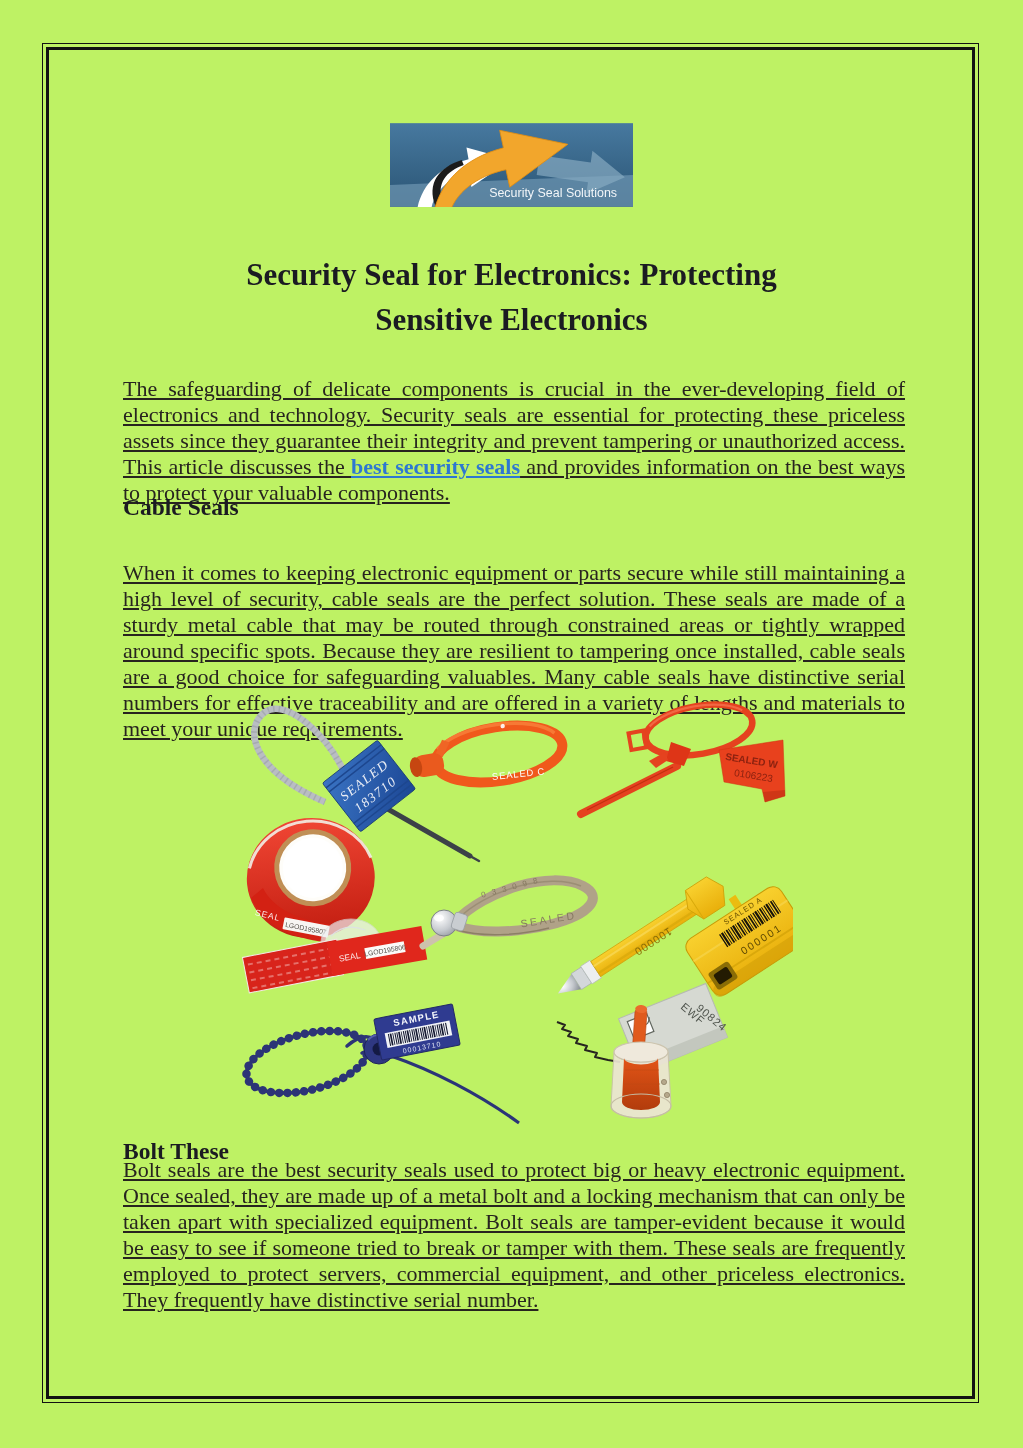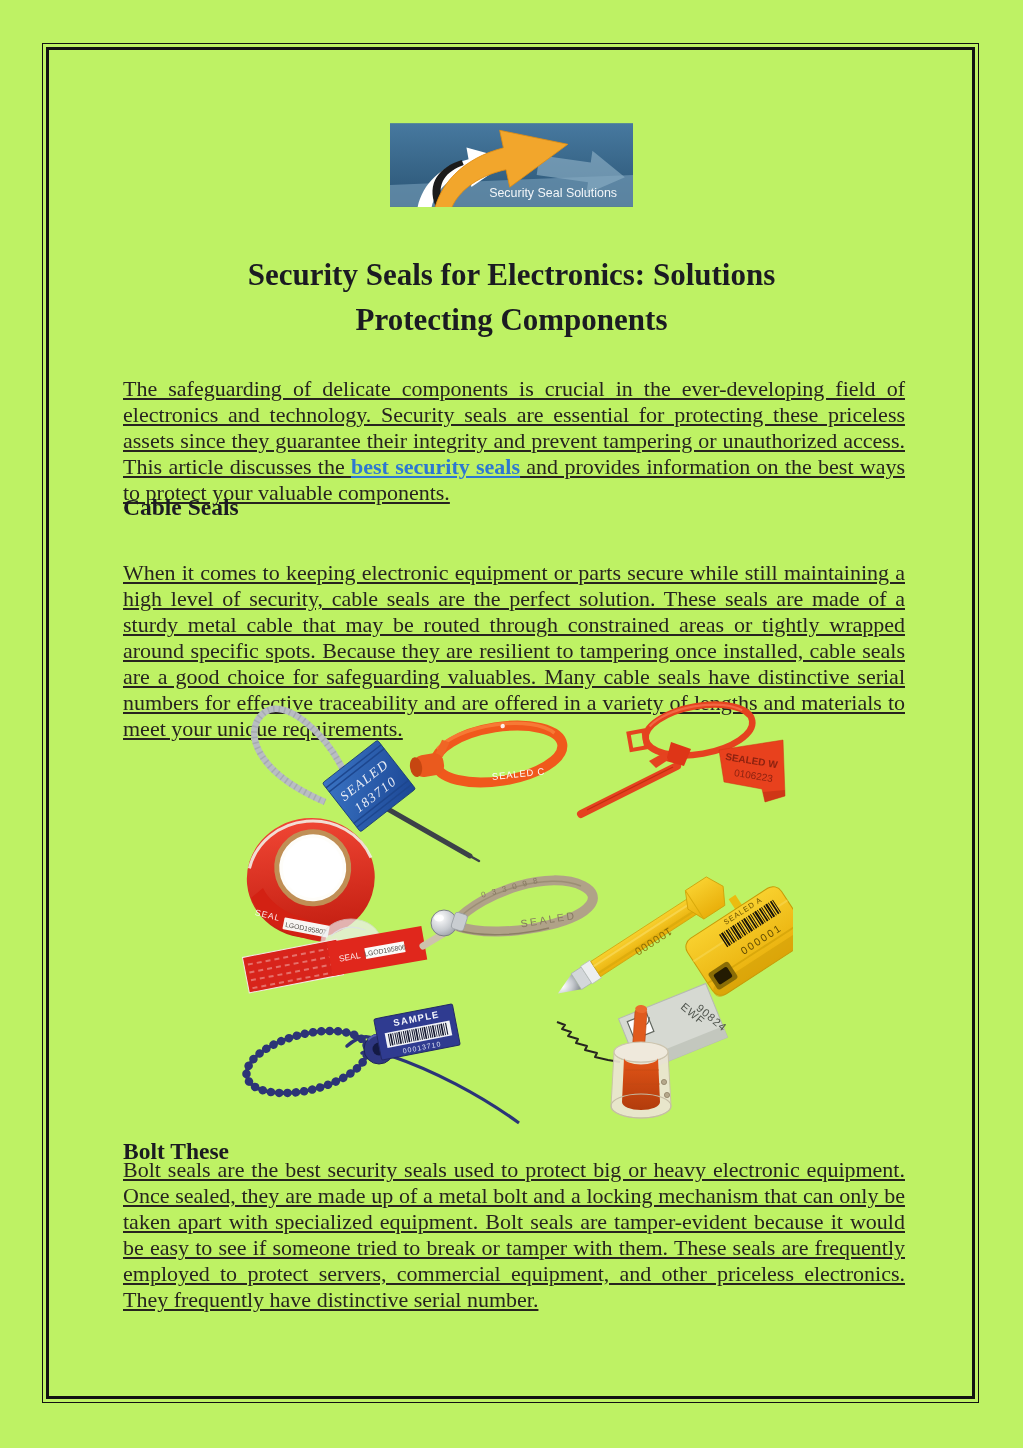--- a/index.html
+++ b/index.html
@@ -63,22 +63,22 @@
       </g>
       <path d="M46,84 C36,60 50,44 72,37 L74,42 C57,48 46,60 53,80 Z" fill="#1b1b1b"></path>
       <g transform="rotate(-12 110 45)">
         <path d="M34,80 C46,48 76,28 118,26 L118,8 L182,36 L116,66 L116,48 C86,48 60,60 50,82 Z" fill="#f2a62c" stroke="#e08d12" stroke-width="0.8"></path>
       </g>
       <text x="228" y="74" text-anchor="end" font-family="Liberation Sans, sans-serif" font-size="12.5" fill="#f2f6f9">Security Seal Solutions</text>
     </svg>
   </div>
 
   <div class="title">
-    <div>Security Seals for Electronics: Solutions</div>
-    <div>Protecting Components</div>
+    <div>Security Seal for Electronics: Protecting</div>
+    <div>Sensitive Electronics</div>
   </div>
 
   <div class="para p1">
     <span>The safeguarding of delicate components is crucial in the ever-developing field of electronics and technology. Security seals are essential for protecting these priceless assets since they guarantee their integrity and prevent tampering or unauthorized access. This article discusses the </span><a class="link">best security seals</a><span> and provides information on the best ways to protect your valuable components.</span>
   </div>
 
   <div class="h2 h2a">Cable Seals</div>
   <div class="para p2">When it comes to keeping electronic equipment or parts secure while still maintaining a high level of security, cable seals are the perfect solution. These seals are made of a sturdy metal cable that may be routed through constrained areas or tightly wrapped around specific spots. Because they are resilient to tampering once installed, cable seals are a good choice for safeguarding valuables. Many cable seals have distinctive serial numbers for effective traceability and are offered in a variety of lengths and materials to meet your unique requirements.</div>
 
   <div class="collage">

